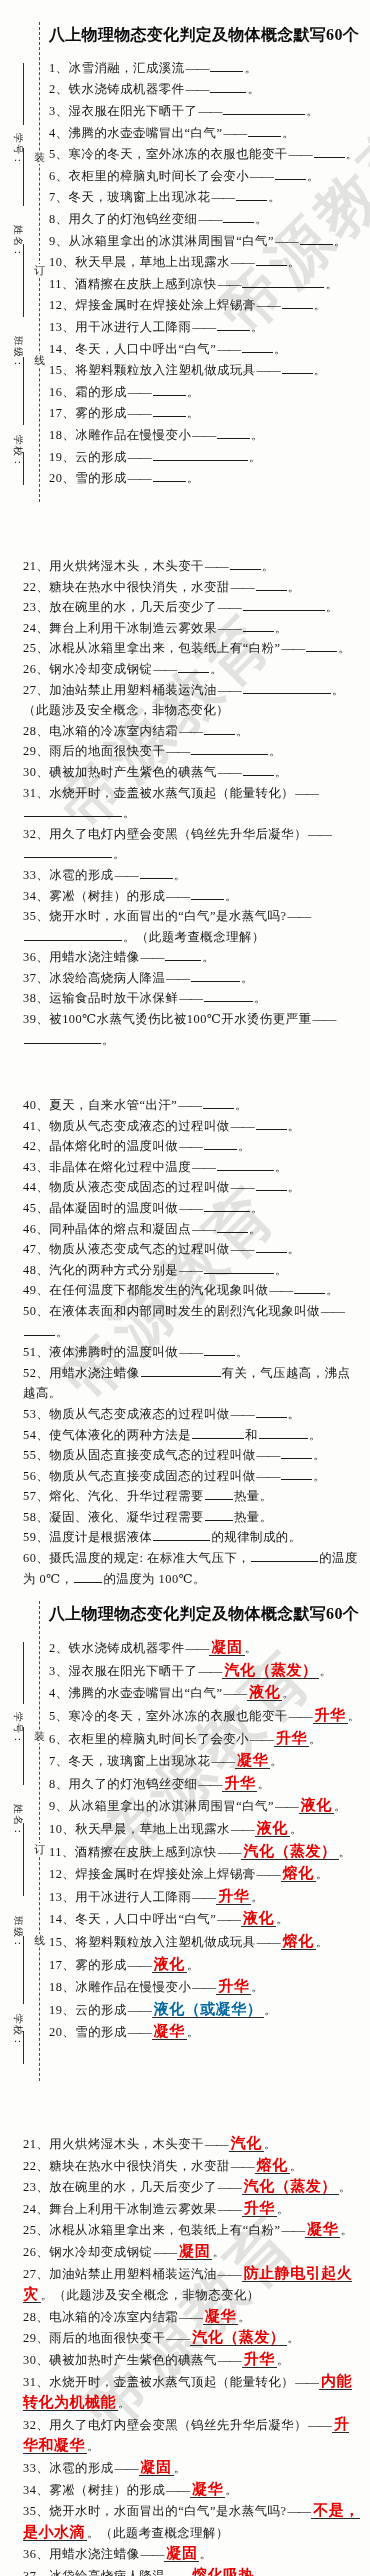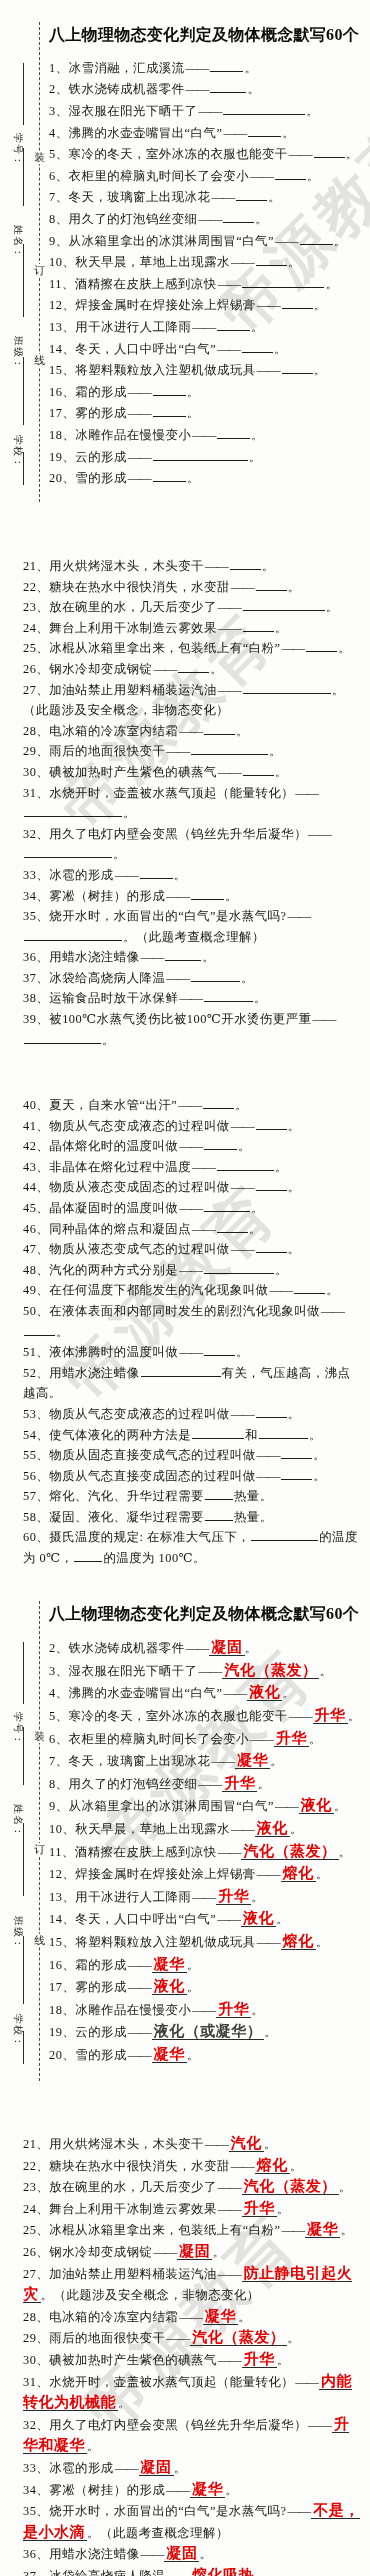--- a/index.html
+++ b/index.html
@@ -121,42 +121,42 @@
       <div class="item"><span class="num">49、</span><span class="qt">在任何温度下都能发生的汽化现象叫做</span><span class="dash">——</span><span class="blank" style="width: 31px;"></span><span class="qt">。</span></div>
       <div class="item"><span class="num">50、</span><span class="qt">在液体表面和内部同时发生的剧烈汽化现象叫做</span><span class="dash">——</span><span class="blank" style="width: 31px;"></span><span class="qt">。</span></div>
       <div class="item"><span class="num">51、</span><span class="qt">液体沸腾时的温度叫做</span><span class="dash">——</span><span class="blank" style="width: 31px;"></span><span class="qt">。</span></div>
       <div class="item"><span class="num">52、</span><span class="qt">用蜡水浇注蜡像</span><span class="blank" style="width: 80px;"></span><span class="qt">有关，气压越高，沸点越高。</span></div>
       <div class="item"><span class="num">53、</span><span class="qt">物质从气态变成液态的过程叫做</span><span class="dash">——</span><span class="blank" style="width: 31px;"></span><span class="qt">。</span></div>
       <div class="item"><span class="num">54、</span><span class="qt">使气体液化的两种方法是</span><span class="blank" style="width: 52px;"></span><span class="qt">和</span><span class="blank" style="width: 49px;"></span><span class="qt">。</span></div>
       <div class="item"><span class="num">55、</span><span class="qt">物质从固态直接变成气态的过程叫做</span><span class="dash">——</span><span class="blank" style="width: 31px;"></span><span class="qt">。</span></div>
       <div class="item"><span class="num">56、</span><span class="qt">物质从气态直接变成固态的过程叫做</span><span class="dash">——</span><span class="blank" style="width: 31px;"></span><span class="qt">。</span></div>
       <div class="item"><span class="num">57、</span><span class="qt">熔化、汽化、升华过程需要</span><span class="blank" style="width: 28px;"></span><span class="qt">热量。</span></div>
       <div class="item"><span class="num">58、</span><span class="qt">凝固、液化、凝华过程需要</span><span class="blank" style="width: 28px;"></span><span class="qt">热量。</span></div>
+      <div class="item"><span class="num">59、</span><span class="qt">温度计是根据液体</span><span class="blank" style="width: 57px;"></span><span class="qt">的规律制成的。</span></div>
       <div class="item"><span class="num">60、</span><span class="qt">摄氏温度的规定: 在标准大气压下，</span><span class="blank" style="width: 67px;"></span><span class="qt">的温度为 0℃，</span><span class="blank" style="width: 28px;"></span><span class="qt">的温度为 100℃。</span></div>
     </div>
     <div class="section" style="top: 1600px; left: 49px; width: 314px; line-height: 21.6px;">
       <div class="title">八上物理物态变化判定及物体概念默写60个</div>
       <div class="item"><span class="num">2、</span><span class="qt">铁水浇铸成机器零件</span><span class="dash">——</span><span class="answer" style="color: rgb(230, 0, 0);">凝固</span><span class="qt">。</span></div>
       <div class="item"><span class="num">3、</span><span class="qt">湿衣服在阳光下晒干了</span><span class="dash">——</span><span class="answer" style="color: rgb(230, 0, 0);">汽化（蒸发）</span><span class="qt">。</span></div>
       <div class="item"><span class="num">4、</span><span class="qt">沸腾的水壶壶嘴冒出“白气”</span><span class="dash">——</span><span class="answer" style="color: rgb(230, 0, 0);">液化</span><span class="qt">。</span></div>
       <div class="item"><span class="num">5、</span><span class="qt">寒冷的冬天，室外冰冻的衣服也能变干</span><span class="dash">——</span><span class="answer" style="color: rgb(230, 0, 0);">升华</span><span class="qt">。</span></div>
       <div class="item"><span class="num">6、</span><span class="qt">衣柜里的樟脑丸时间长了会变小</span><span class="dash">——</span><span class="answer" style="color: rgb(230, 0, 0);">升华</span><span class="qt">。</span></div>
       <div class="item"><span class="num">7、</span><span class="qt">冬天，玻璃窗上出现冰花</span><span class="dash">——</span><span class="answer" style="color: rgb(230, 0, 0);">凝华</span><span class="qt">。</span></div>
       <div class="item"><span class="num">8、</span><span class="qt">用久了的灯泡钨丝变细</span><span class="dash">——</span><span class="answer" style="color: rgb(230, 0, 0);">升华</span><span class="qt">。</span></div>
       <div class="item"><span class="num">9、</span><span class="qt">从冰箱里拿出的冰淇淋周围冒“白气”</span><span class="dash">——</span><span class="answer" style="color: rgb(230, 0, 0);">液化</span><span class="qt">。</span></div>
       <div class="item"><span class="num">10、</span><span class="qt">秋天早晨，草地上出现露水</span><span class="dash">——</span><span class="answer" style="color: rgb(230, 0, 0);">液化</span><span class="qt">。</span></div>
       <div class="item"><span class="num">11、</span><span class="qt">酒精擦在皮肤上感到凉快</span><span class="dash">——</span><span class="answer" style="color: rgb(230, 0, 0);">汽化（蒸发）</span><span class="qt">。</span></div>
       <div class="item"><span class="num">12、</span><span class="qt">焊接金属时在焊接处涂上焊锡膏</span><span class="dash">——</span><span class="answer" style="color: rgb(230, 0, 0);">熔化</span><span class="qt">。</span></div>
       <div class="item"><span class="num">13、</span><span class="qt">用干冰进行人工降雨</span><span class="dash">——</span><span class="answer" style="color: rgb(230, 0, 0);">升华</span><span class="qt">。</span></div>
       <div class="item"><span class="num">14、</span><span class="qt">冬天，人口中呼出“白气”</span><span class="dash">——</span><span class="answer" style="color: rgb(230, 0, 0);">液化</span><span class="qt">。</span></div>
       <div class="item"><span class="num">15、</span><span class="qt">将塑料颗粒放入注塑机做成玩具</span><span class="dash">——</span><span class="answer" style="color: rgb(230, 0, 0);">熔化</span><span class="qt">。</span></div>
-      <div class="item"><span class="num">16、</span><span class="qt">霜的形成</span><span class="dash">——</span><span class="answer" style="color: rgb(230, 0, 0);">凝华</span><span class="qt">。</span></div>
       <div class="item"><span class="num">17、</span><span class="qt">雾的形成</span><span class="dash">——</span><span class="answer" style="color: rgb(230, 0, 0);">液化</span><span class="qt">。</span></div>
       <div class="item"><span class="num">18、</span><span class="qt">冰雕作品在慢慢变小</span><span class="dash">——</span><span class="answer" style="color: rgb(230, 0, 0);">升华</span><span class="qt">。</span></div>
-      <div class="item"><span class="num">19、</span><span class="qt">云的形成</span><span class="dash">——</span><span class="answer" style="color: #404040;">液化（或凝华）</span><span class="qt">。</span></div>
+      <div class="item"><span class="num">19、</span><span class="qt">云的形成</span><span class="dash">——</span><span class="answer" style="color: #0369a1;">液化（或凝华）</span><span class="qt">。</span></div>
       <div class="item"><span class="num">20、</span><span class="qt">雪的形成</span><span class="dash">——</span><span class="answer" style="color: rgb(230, 0, 0);">凝华</span><span class="qt">。</span></div>
     </div>
     <div class="bind-line" style="top: 1601px; height: 480px;"></div>
     <div class="bind-char" style="top: 1730px;">装</div>
     <div class="bind-char" style="top: 1843px;">订</div>
     <div class="bind-char" style="top: 1934px;">线</div>
     <div class="m-label" style="top: 1712px;">学号：</div>
     <div class="m-label" style="top: 1804px;">姓名：</div>
     <div class="m-label" style="top: 1916px;">班级：</div>
     <div class="m-label" style="top: 2014px;">学校：</div>

